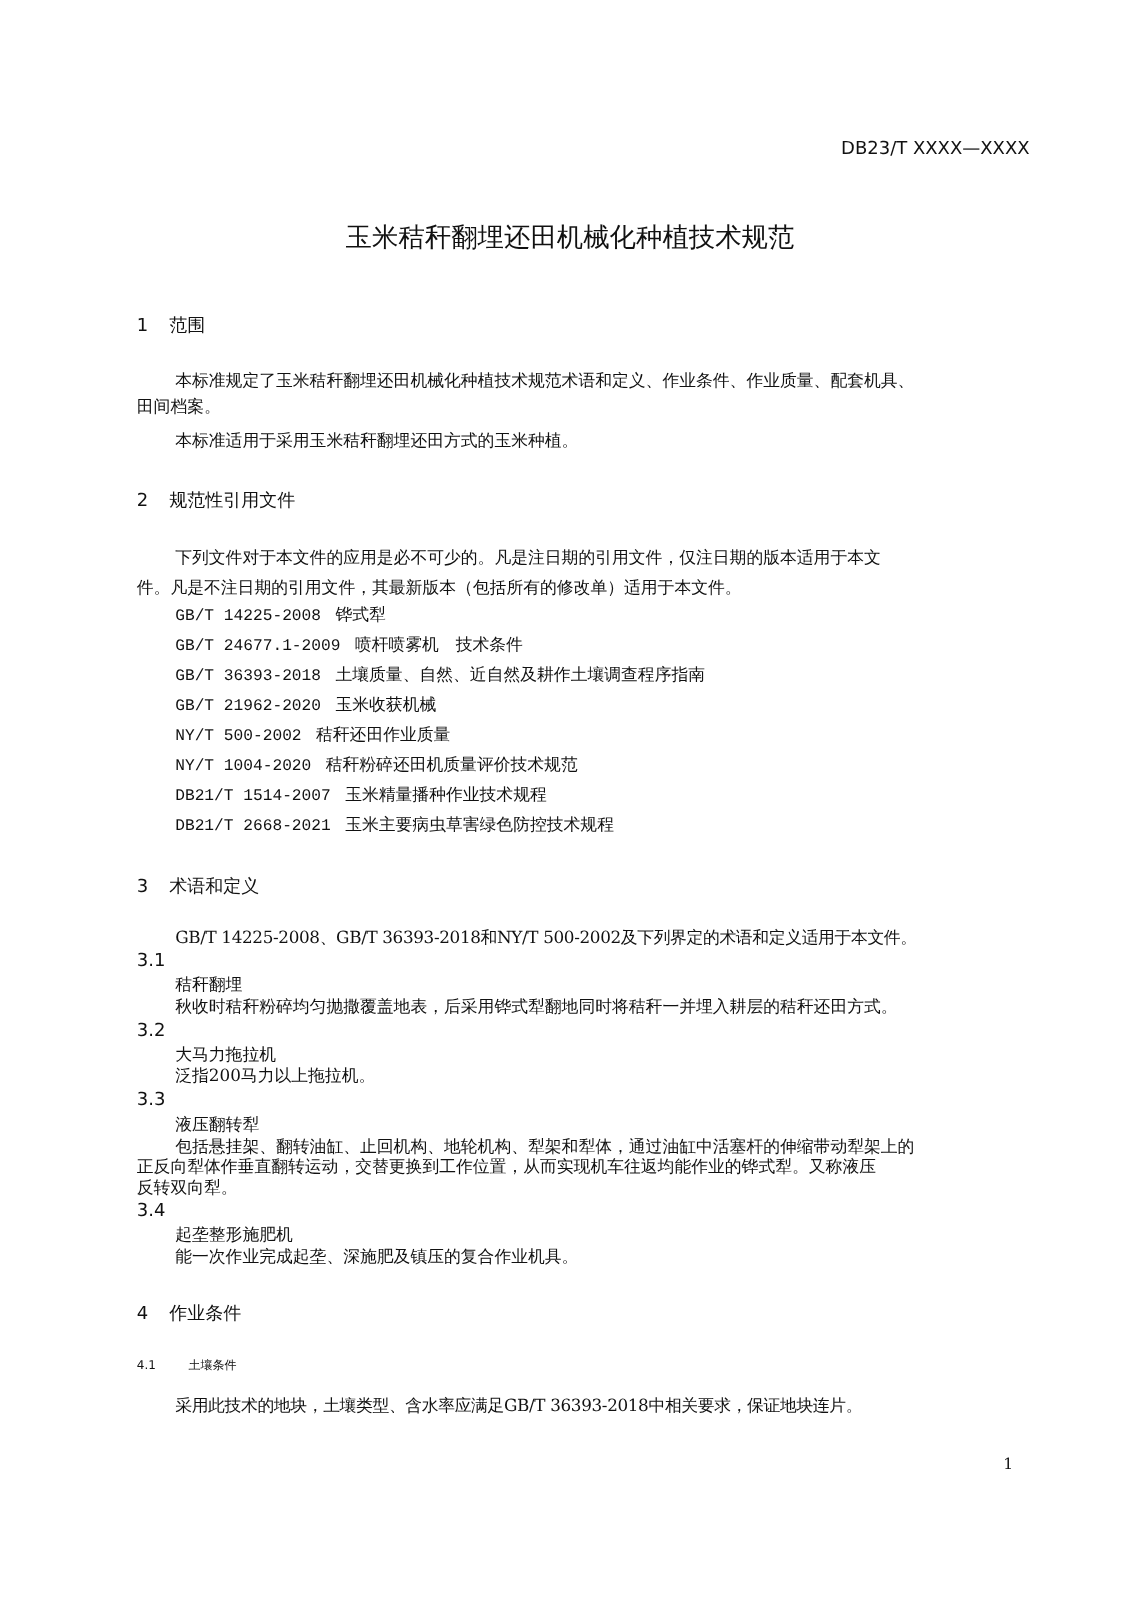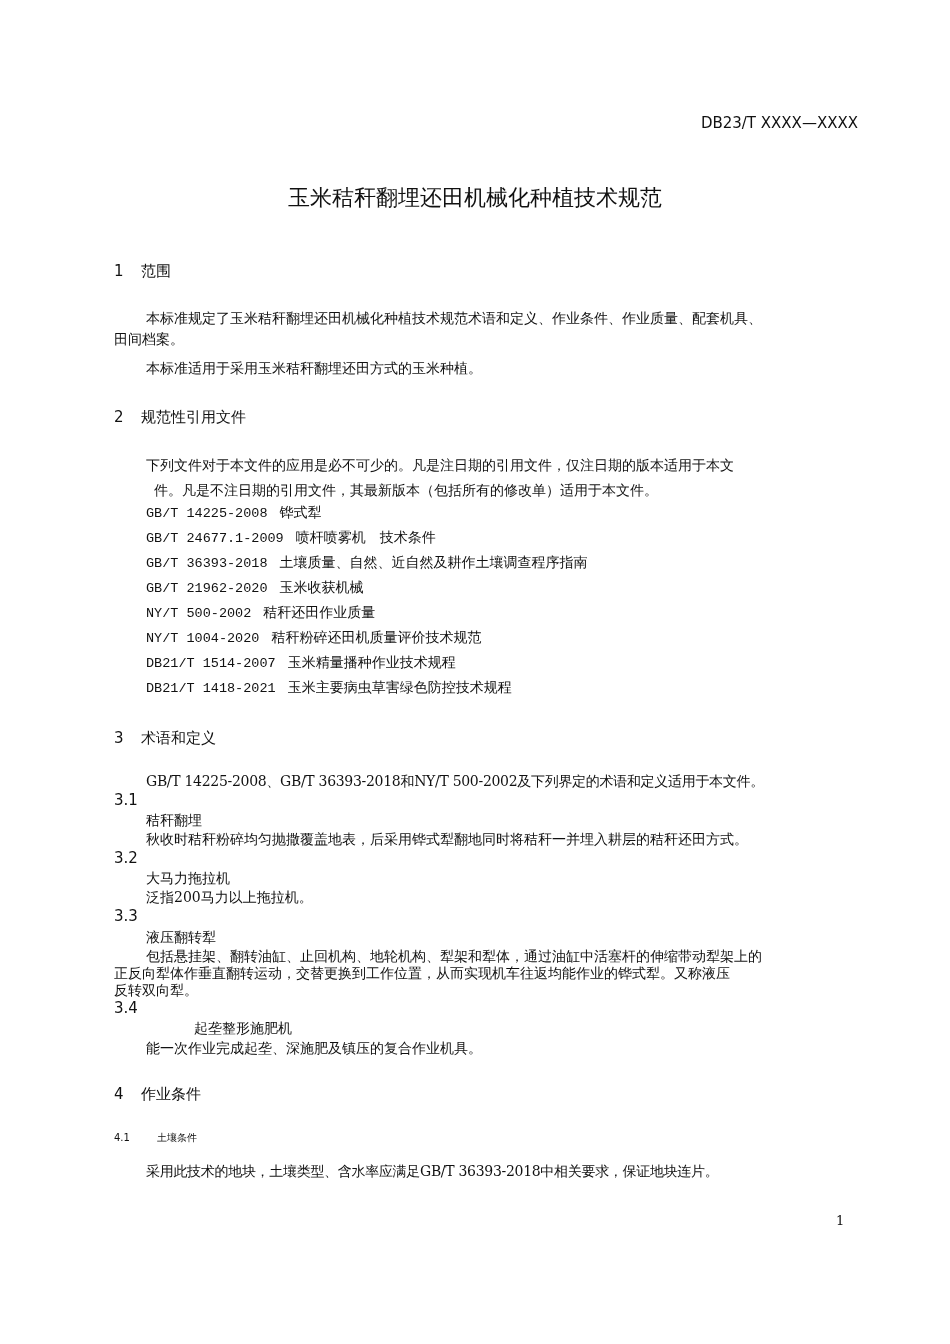--- a/index.html
+++ b/index.html
@@ -36,21 +36,21 @@
     <span class="num">1</span><span>范围</span>
   </div>
   <div class="abs serif p" style="left:146px; top:306px;">本标准规定了玉米秸秆翻埋还田机械化种植技术规范术语和定义、作业条件、作业质量、配套机具、</div>
   <div class="abs serif p" style="left:114px; top:327px;">田间档案。</div>
   <div class="abs serif p" style="left:146px; top:356px;">本标准适用于采用玉米秸秆翻埋还田方式的玉米种植。</div>
 
   <div class="abs sans h1" style="top:408px;">
     <span class="num">2</span><span>规范性引用文件</span>
   </div>
   <div class="abs serif p" style="left:146px; top:453px;">下列文件对于本文件的应用是必不可少的。凡是注日期的引用文件，仅注日期的版本适用于本文</div>
-  <div class="abs serif p" style="left:114px; top:478px;margin-left:40px;">件。凡是不注日期的引用文件，其最新版本（包括所有的修改单）适用于本文件。</div>
+  <div class="abs serif p" style="left:114px; top:478px;">件。凡是不注日期的引用文件，其最新版本（包括所有的修改单）适用于本文件。</div>
 
   <div class="abs serif ref" style="top:504px;">
     <span class="code">GB/T 14225-2008</span><span class="gap"></span><span>铧式犁</span>
   </div>
   <div class="abs serif ref" style="top:529px;">
     <span class="code">GB/T 24677.1-2009</span><span class="gap"></span><span>喷杆喷雾机　技术条件</span>
   </div>
   <div class="abs serif ref" style="top:554px;">
     <span class="code">GB/T 36393-2018</span><span class="gap"></span><span>土壤质量、自然、近自然及耕作土壤调查程序指南</span>
   </div>
@@ -60,21 +60,21 @@
   <div class="abs serif ref" style="top:604px;">
     <span class="code">NY/T 500-2002</span><span class="gap"></span><span>秸秆还田作业质量</span>
   </div>
   <div class="abs serif ref" style="top:629px;">
     <span class="code">NY/T 1004-2020</span><span class="gap"></span><span>秸秆粉碎还田机质量评价技术规范</span>
   </div>
   <div class="abs serif ref" style="top:654px;">
     <span class="code">DB21/T 1514-2007</span><span class="gap"></span><span>玉米精量播种作业技术规程</span>
   </div>
   <div class="abs serif ref" style="top:679px;">
-    <span class="code">DB21/T 1418-2021</span><span class="gap"></span><span>玉米主要病虫草害绿色防控技术规程</span>
+    <span class="code">DB21/T 2668-2021</span><span class="gap"></span><span>玉米主要病虫草害绿色防控技术规程</span>
   </div>
 
   <div class="abs sans h1" style="top:729px;">
     <span class="num">3</span><span>术语和定义</span>
   </div>
   <div class="abs serif" style="left:146px; top:773px; font-size:14px; letter-spacing:-0.3px;">GB/T 14225-2008、GB/T 36393-2018和NY/T 500-2002及下列界定的术语和定义适用于本文件。</div>
 
   <div class="abs sans term-num" style="top:791px;">3.1</div>
   <div class="abs sans term-name" style="top:812px;">秸秆翻埋</div>
   <div class="abs serif term-def" style="left:146px; top:831px;">秋收时秸秆粉碎均匀抛撒覆盖地表，后采用铧式犁翻地同时将秸秆一并埋入耕层的秸秆还田方式。</div>
@@ -83,21 +83,21 @@
   <div class="abs sans term-name" style="top:870px;">大马力拖拉机</div>
   <div class="abs serif term-def" style="left:146px; top:889px;">泛指200马力以上拖拉机。</div>
 
   <div class="abs sans term-num" style="top:907px;">3.3</div>
   <div class="abs sans term-name" style="top:929px;">液压翻转犁</div>
   <div class="abs serif term-def" style="left:146px; top:948px;">包括悬挂架、翻转油缸、止回机构、地轮机构、犁架和犁体，通过油缸中活塞杆的伸缩带动犁架上的</div>
   <div class="abs serif term-def" style="left:114px; top:965px;">正反向犁体作垂直翻转运动，交替更换到工作位置，从而实现机车往返均能作业的铧式犁。又称液压</div>
   <div class="abs serif term-def" style="left:114px; top:982px;">反转双向犁。</div>
 
   <div class="abs sans term-num" style="top:999px;">3.4</div>
-  <div class="abs sans term-name" style="top:1020px;margin-left:48px;">起垄整形施肥机</div>
+  <div class="abs sans term-name" style="top:1020px;">起垄整形施肥机</div>
   <div class="abs serif term-def" style="left:146px; top:1040px;">能一次作业完成起垄、深施肥及镇压的复合作业机具。</div>
 
   <div class="abs sans h1" style="top:1085px;">
     <span class="num">4</span><span>作业条件</span>
   </div>
   <div class="abs sans h2" style="top:1131px;">
     <span class="num">4.1</span><span>土壤条件</span>
   </div>
   <div class="abs serif" style="left:146px; top:1163px; font-size:14px; letter-spacing:-0.3px;">采用此技术的地块，土壤类型、含水率应满足GB/T 36393-2018中相关要求，保证地块连片。</div>
 

